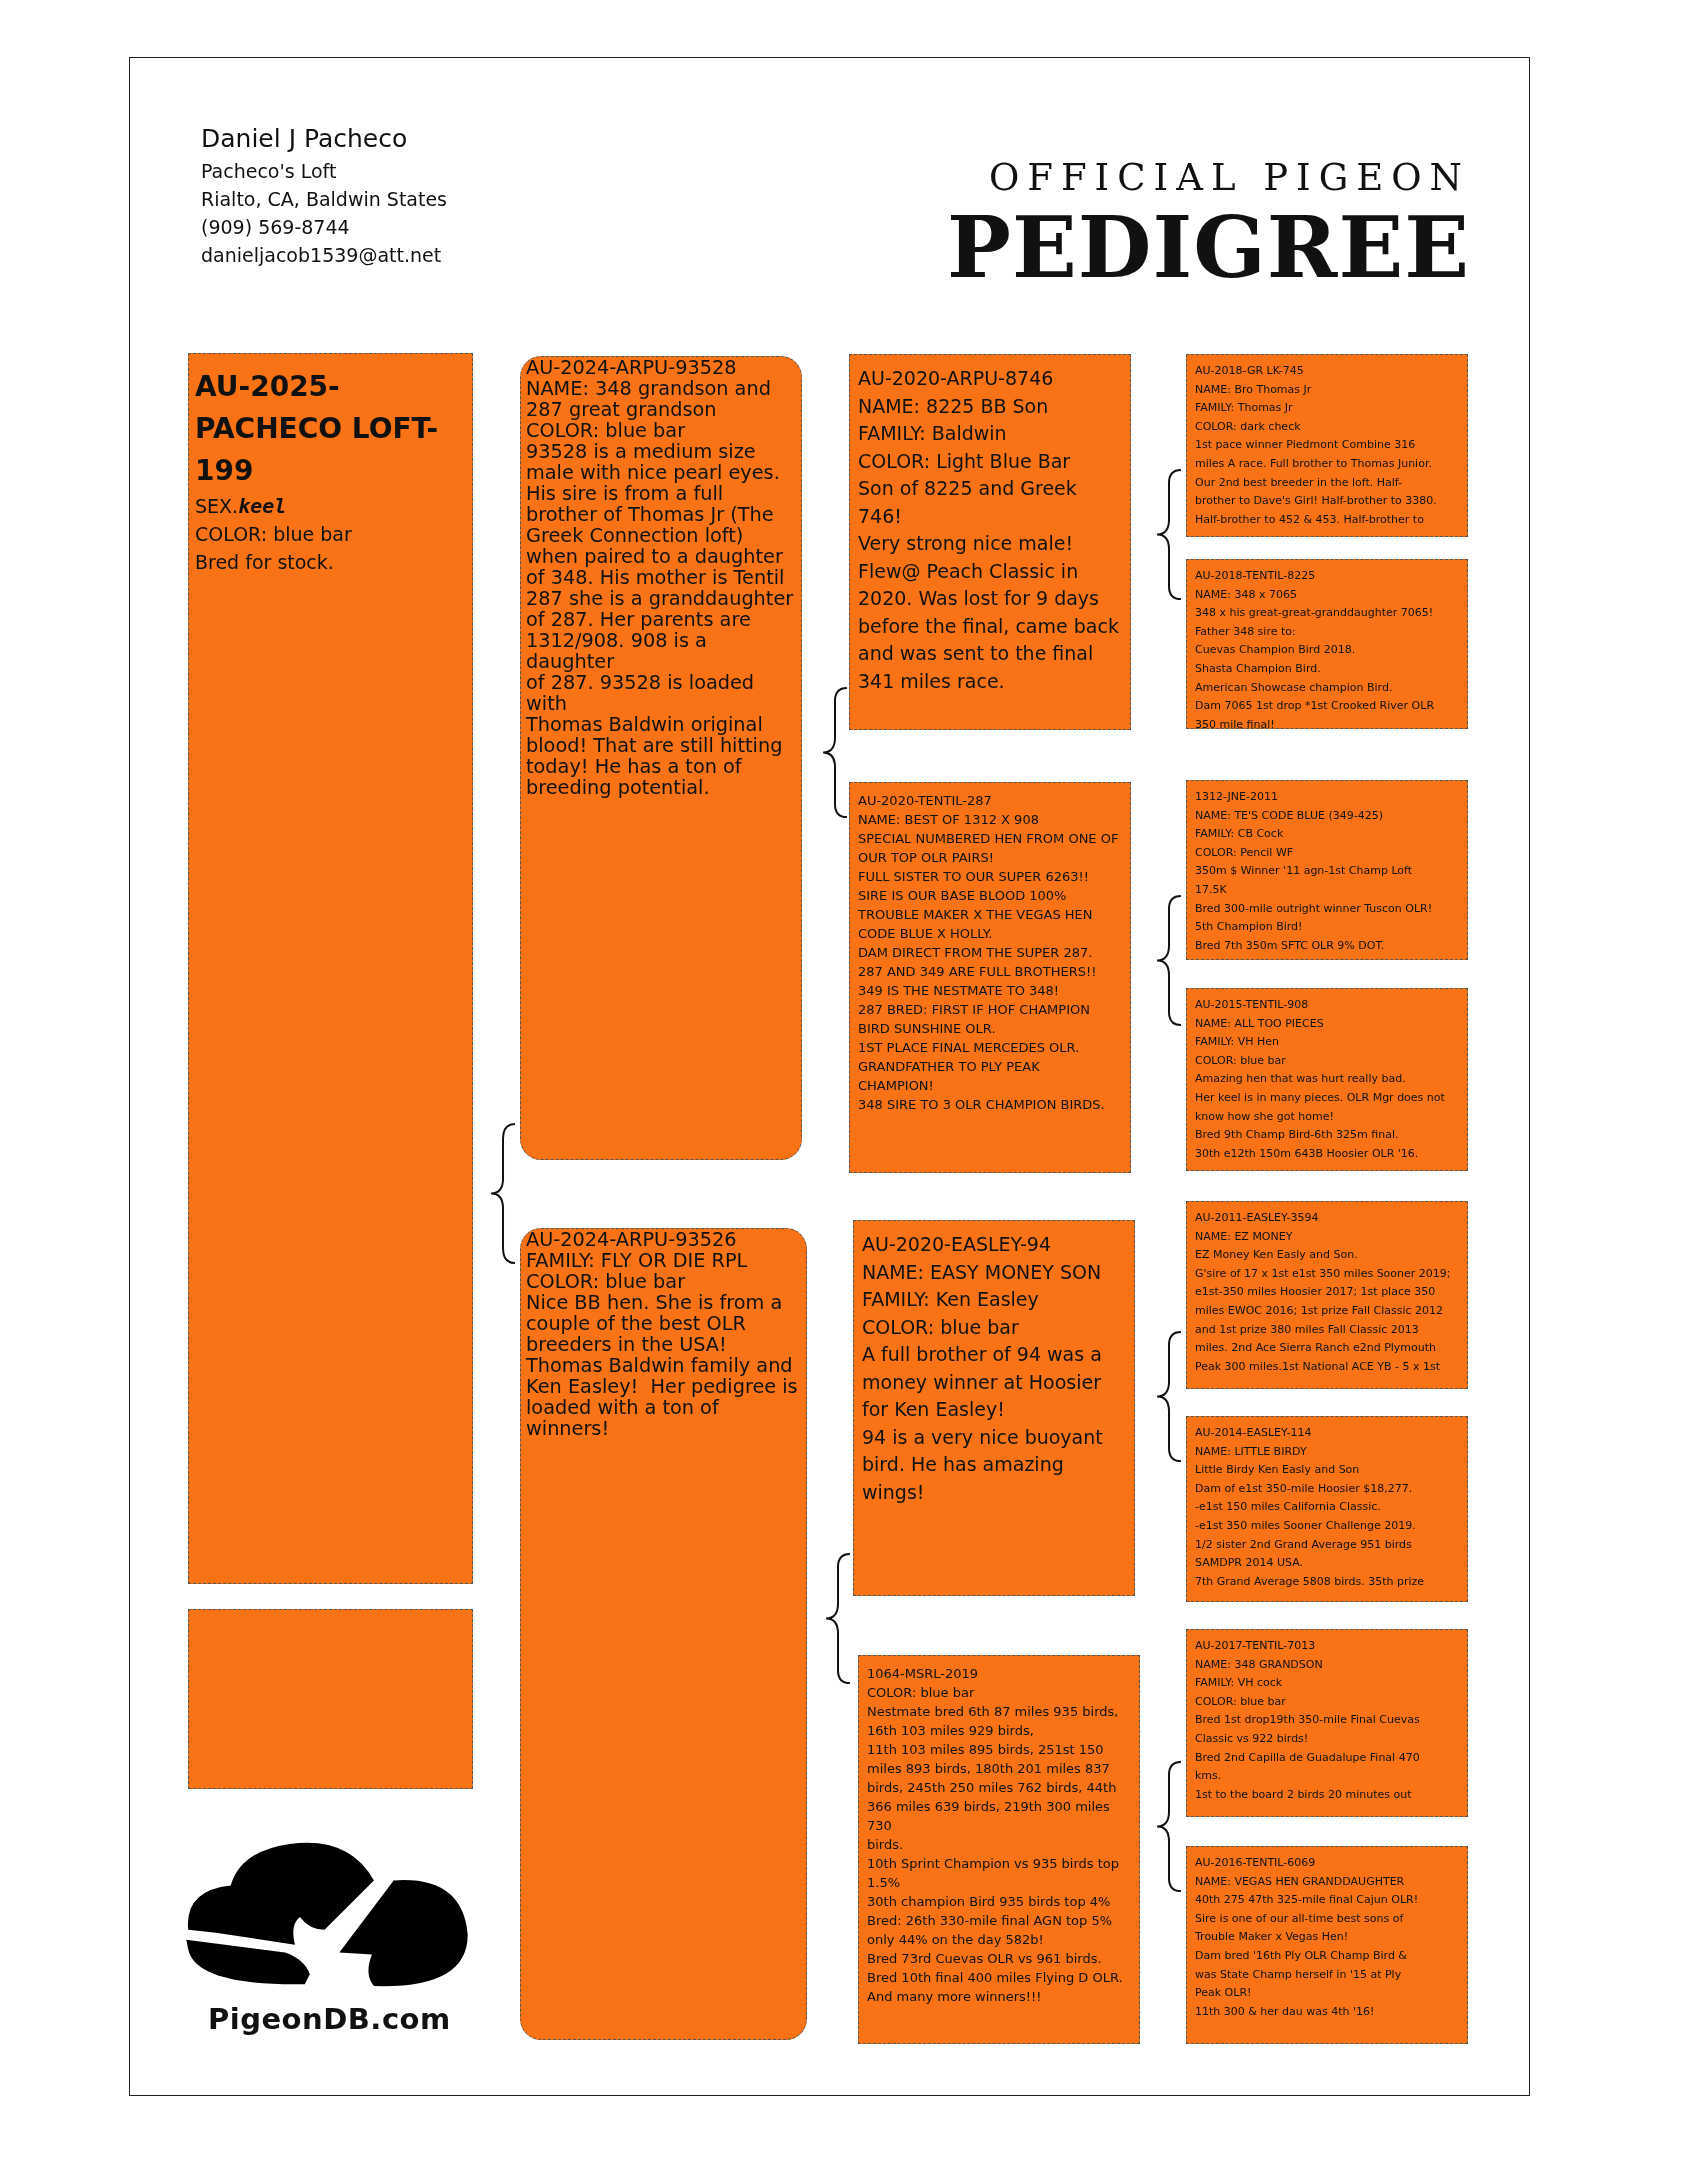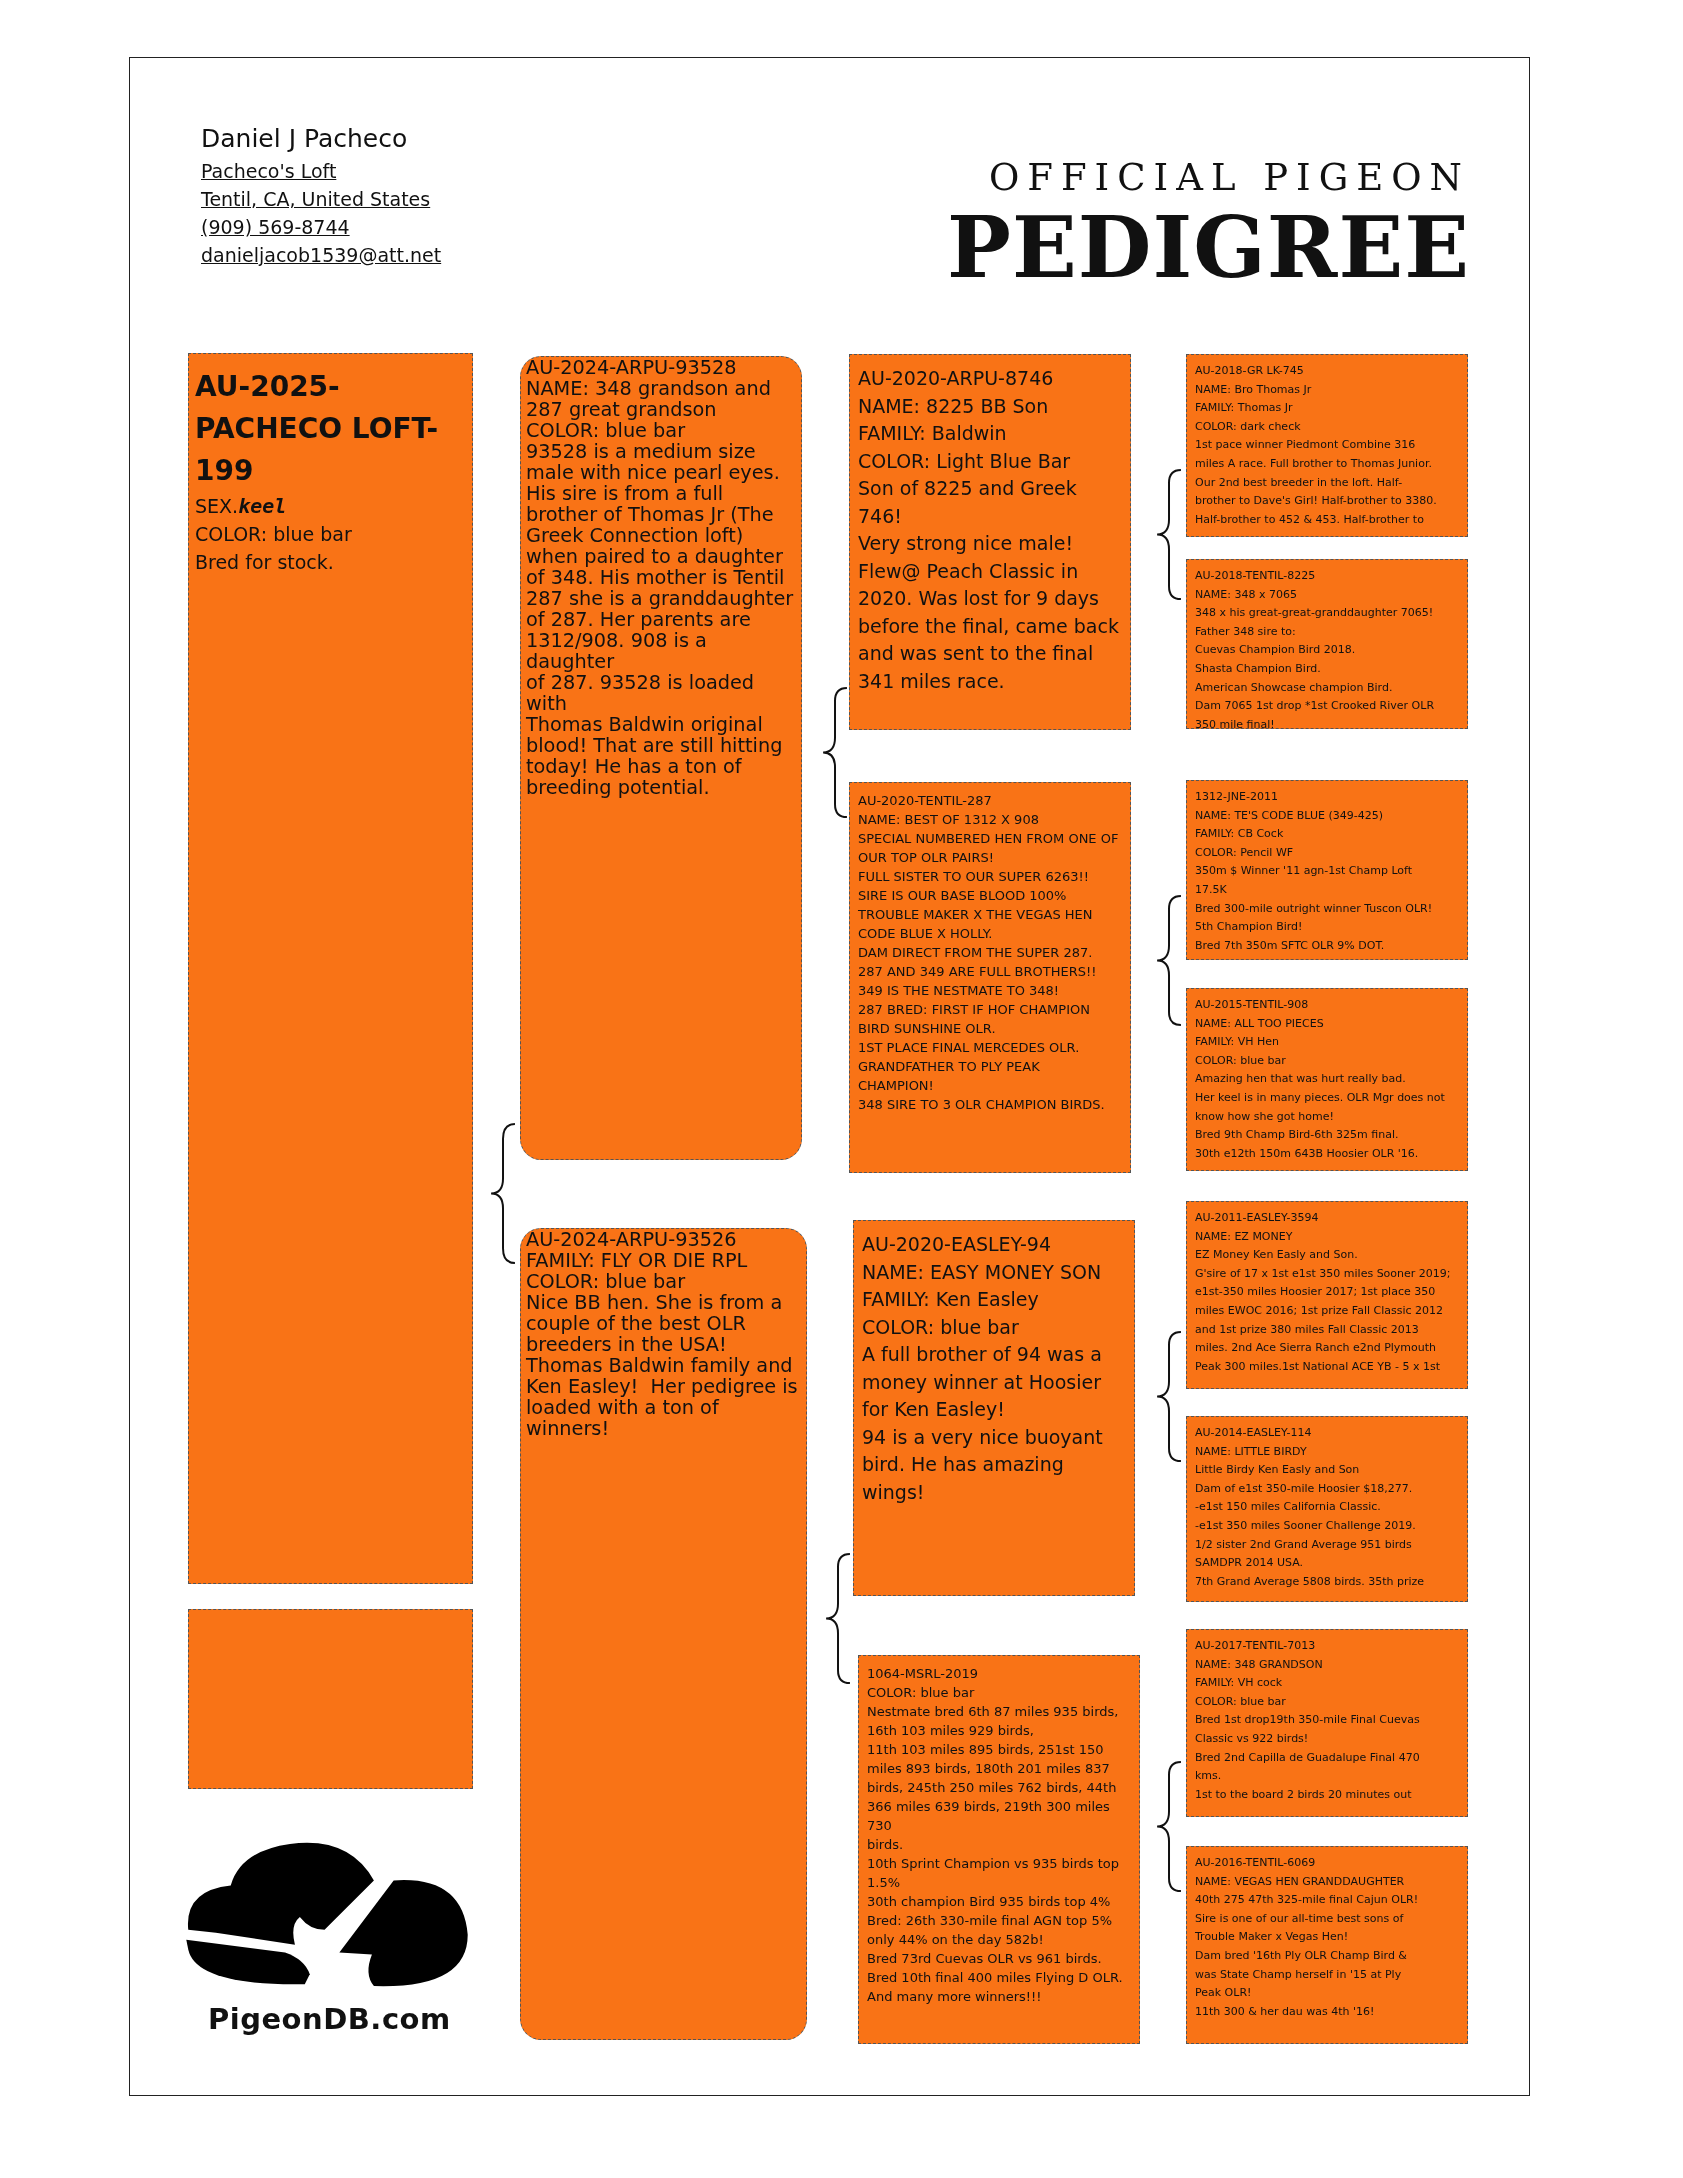--- a/index.html
+++ b/index.html
@@ -1,20 +1,20 @@
 <!DOCTYPE html>
 <html><head>
 <meta charset="utf-8">
 <style>
   html, body { margin:0; padding:0; background:#ffffff; }
   body { width:1683px; height:2178px; position:relative; overflow:hidden; font-family:"DejaVu Sans", sans-serif; color:#111; }
   .page-border { position:absolute; left:129px; top:57px; width:1401px; height:2039px; border:1.5px solid #222; box-sizing:border-box; }
   .breeder { position:absolute; left:201px; top:121px; font-family:"DejaVu Sans", sans-serif; }
   .breeder .name { font-size:25px; line-height:36px; }
-  .breeder .line { font-size:19px; line-height:28px;text-decoration:underline; }
+  .breeder .line { font-size:19px; line-height:28px; }
   .title { position:absolute; right:213px; top:156px; text-align:right; }
   .title .sub { font-family:"DejaVu Serif", serif; font-size:37px; letter-spacing:8px; line-height:44px; font-weight:normal; }
   .title .main { font-family:"DejaVu Serif", serif; font-size:85px; font-weight:bold; line-height:95px; letter-spacing:1px; }
   .box { position:absolute; border:1.5px dashed #555; box-sizing:border-box; background:#f97316; }
   .box .txt { white-space:pre-wrap; }
   .gen0 { padding:12px 6px; }
   .gen0 .band { font-weight:bold; font-size:28px; line-height:42px; }
   .gen0 .line { font-size:19px; line-height:28px; }
   .gen0 .sex-val { font-family:"DejaVu Sans Mono", monospace; font-weight:bold; font-style:italic; font-size:20px; }
   .gen1 { padding:0 5px; font-size:19.3px; line-height:21px;border-radius:21px; }
@@ -26,21 +26,21 @@
   .logo-text { position:absolute; left:208px; top:2002px; font-size:29px; font-weight:bold; letter-spacing:0.5px; }
 </style>
 </head>
 <body>
 
 <div class="page-border"></div>
 
 <div class="breeder">
   <div class="name">Daniel J Pacheco</div>
   <div class="line">Pacheco's Loft</div>
-  <div class="line">Tentil, CA, United States</div>
+  <div class="line">Rialto, CA, Baldwin States</div>
   <div class="line">(909) 569-8744</div>
   <div class="line">danieljacob1539@att.net</div>
 </div>
 
 <div class="title">
   <div class="sub">OFFICIAL PIGEON</div>
   <div class="main">PEDIGREE</div>
 </div>
 
 <div class="box gen0" style="left:188px; top:353px; width:285px; height:1231px;">

